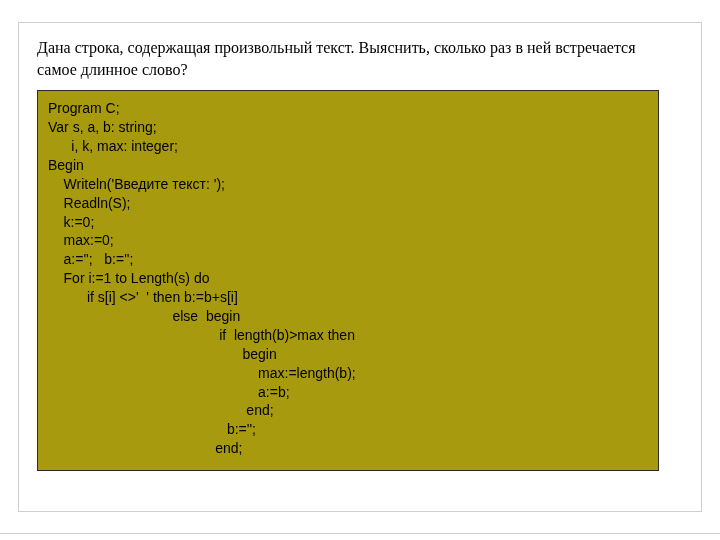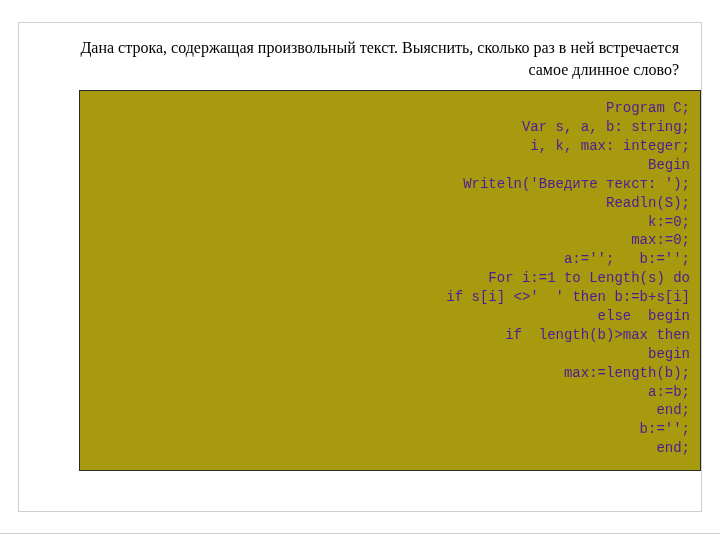--- a/index.html
+++ b/index.html
@@ -16,42 +16,40 @@
     height: 540px;
     background: #ffffff;
     position: relative;
     padding: 22px 18px 28px 18px;
   }
   .inner {
     box-sizing: border-box;
     border: 1px solid #cfcfcf;
     width: 100%;
     height: 100%;
-    padding: 14px 22px 18px 44px;
+    padding: 14px 22px 18px 18px;
     position: relative;
-    text-align: right;
   }
   .prompt {
     font-size: 16px;
     line-height: 1.35;
     color: #000;
     margin: 0 0 10px 0;
   }
   .codebox {
     background: #a89a0f;
     border: 1.5px solid #2b2b2b;
     padding: 8px 10px 12px 10px;
     width: 600px;
-    font-family: Liberation Mono, monospace;
+    font-family: Liberation Sans, sans-serif;
     font-size: 14px;
     line-height: 1.35;
-    color: #4c1d95;
+    color: #000000;
     white-space: pre;
     overflow: hidden;
-    margin-left: 16px;
   }
   .bottom-rule {
     position: absolute;
     left: 0;
     right: 0;
     bottom: 6px;
     height: 0;
     border-top: 1px solid #cfcfcf;
   }
 </style>

